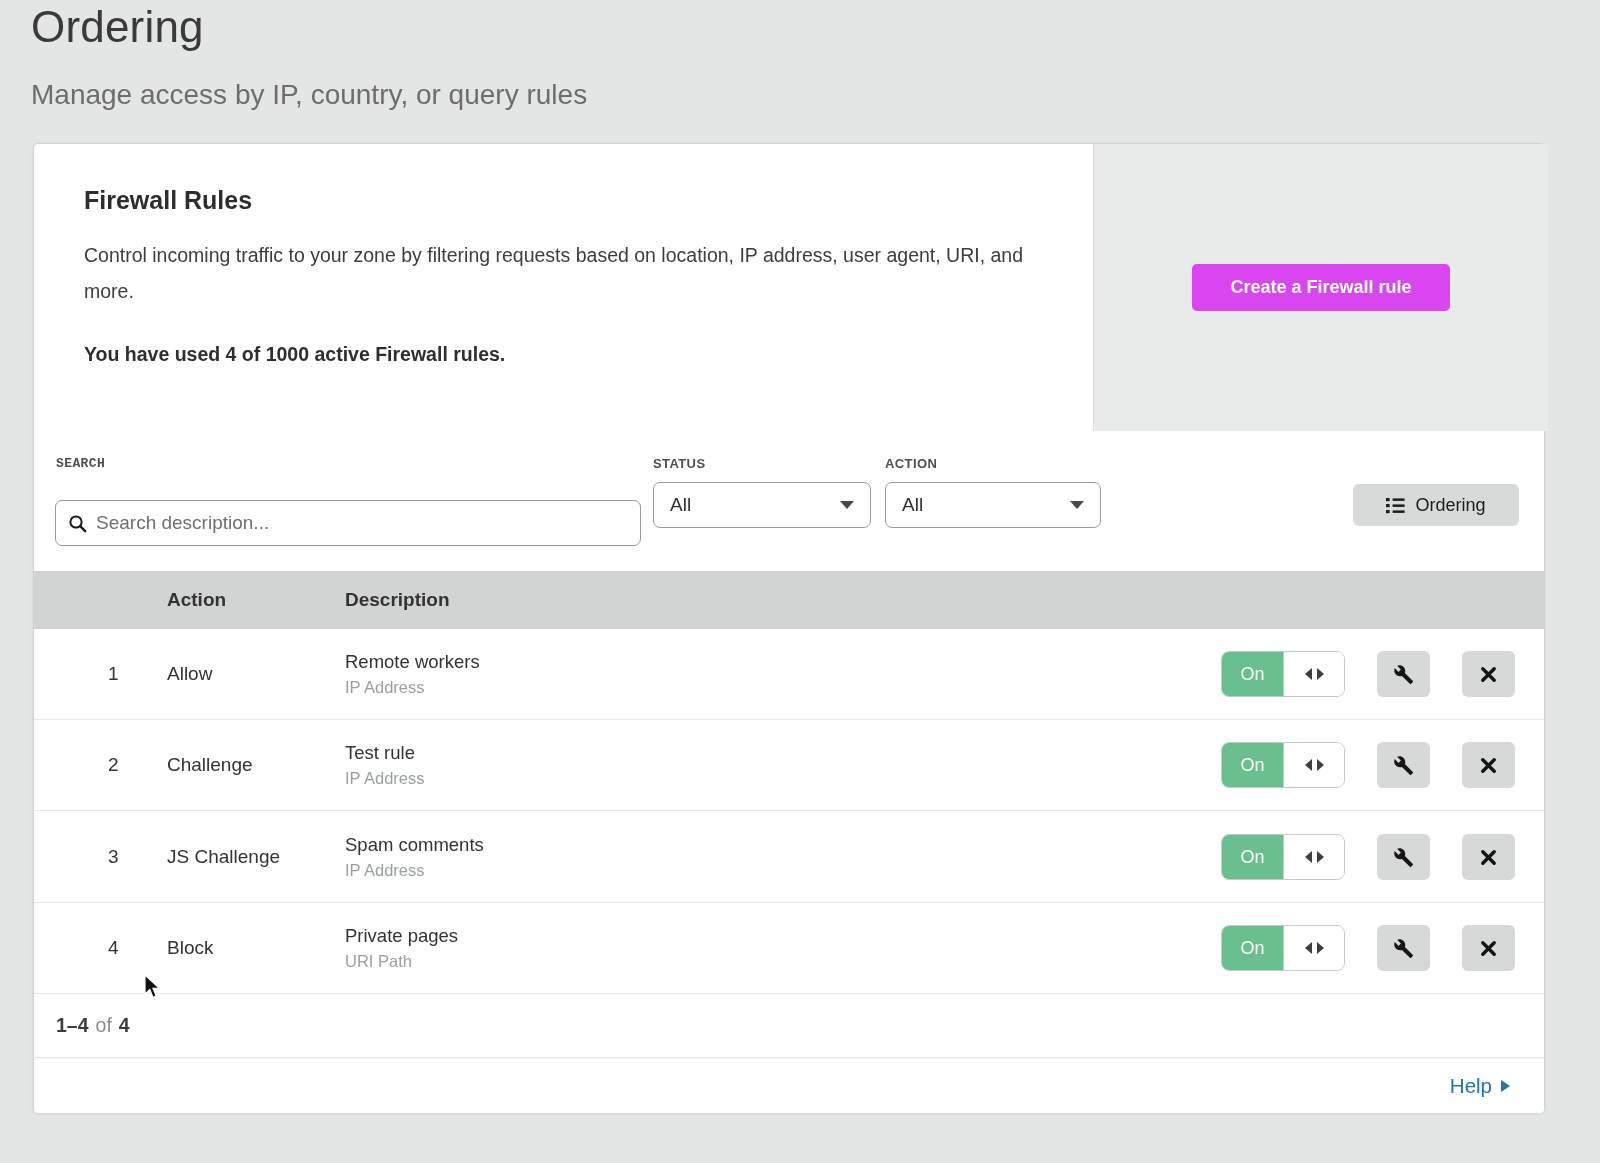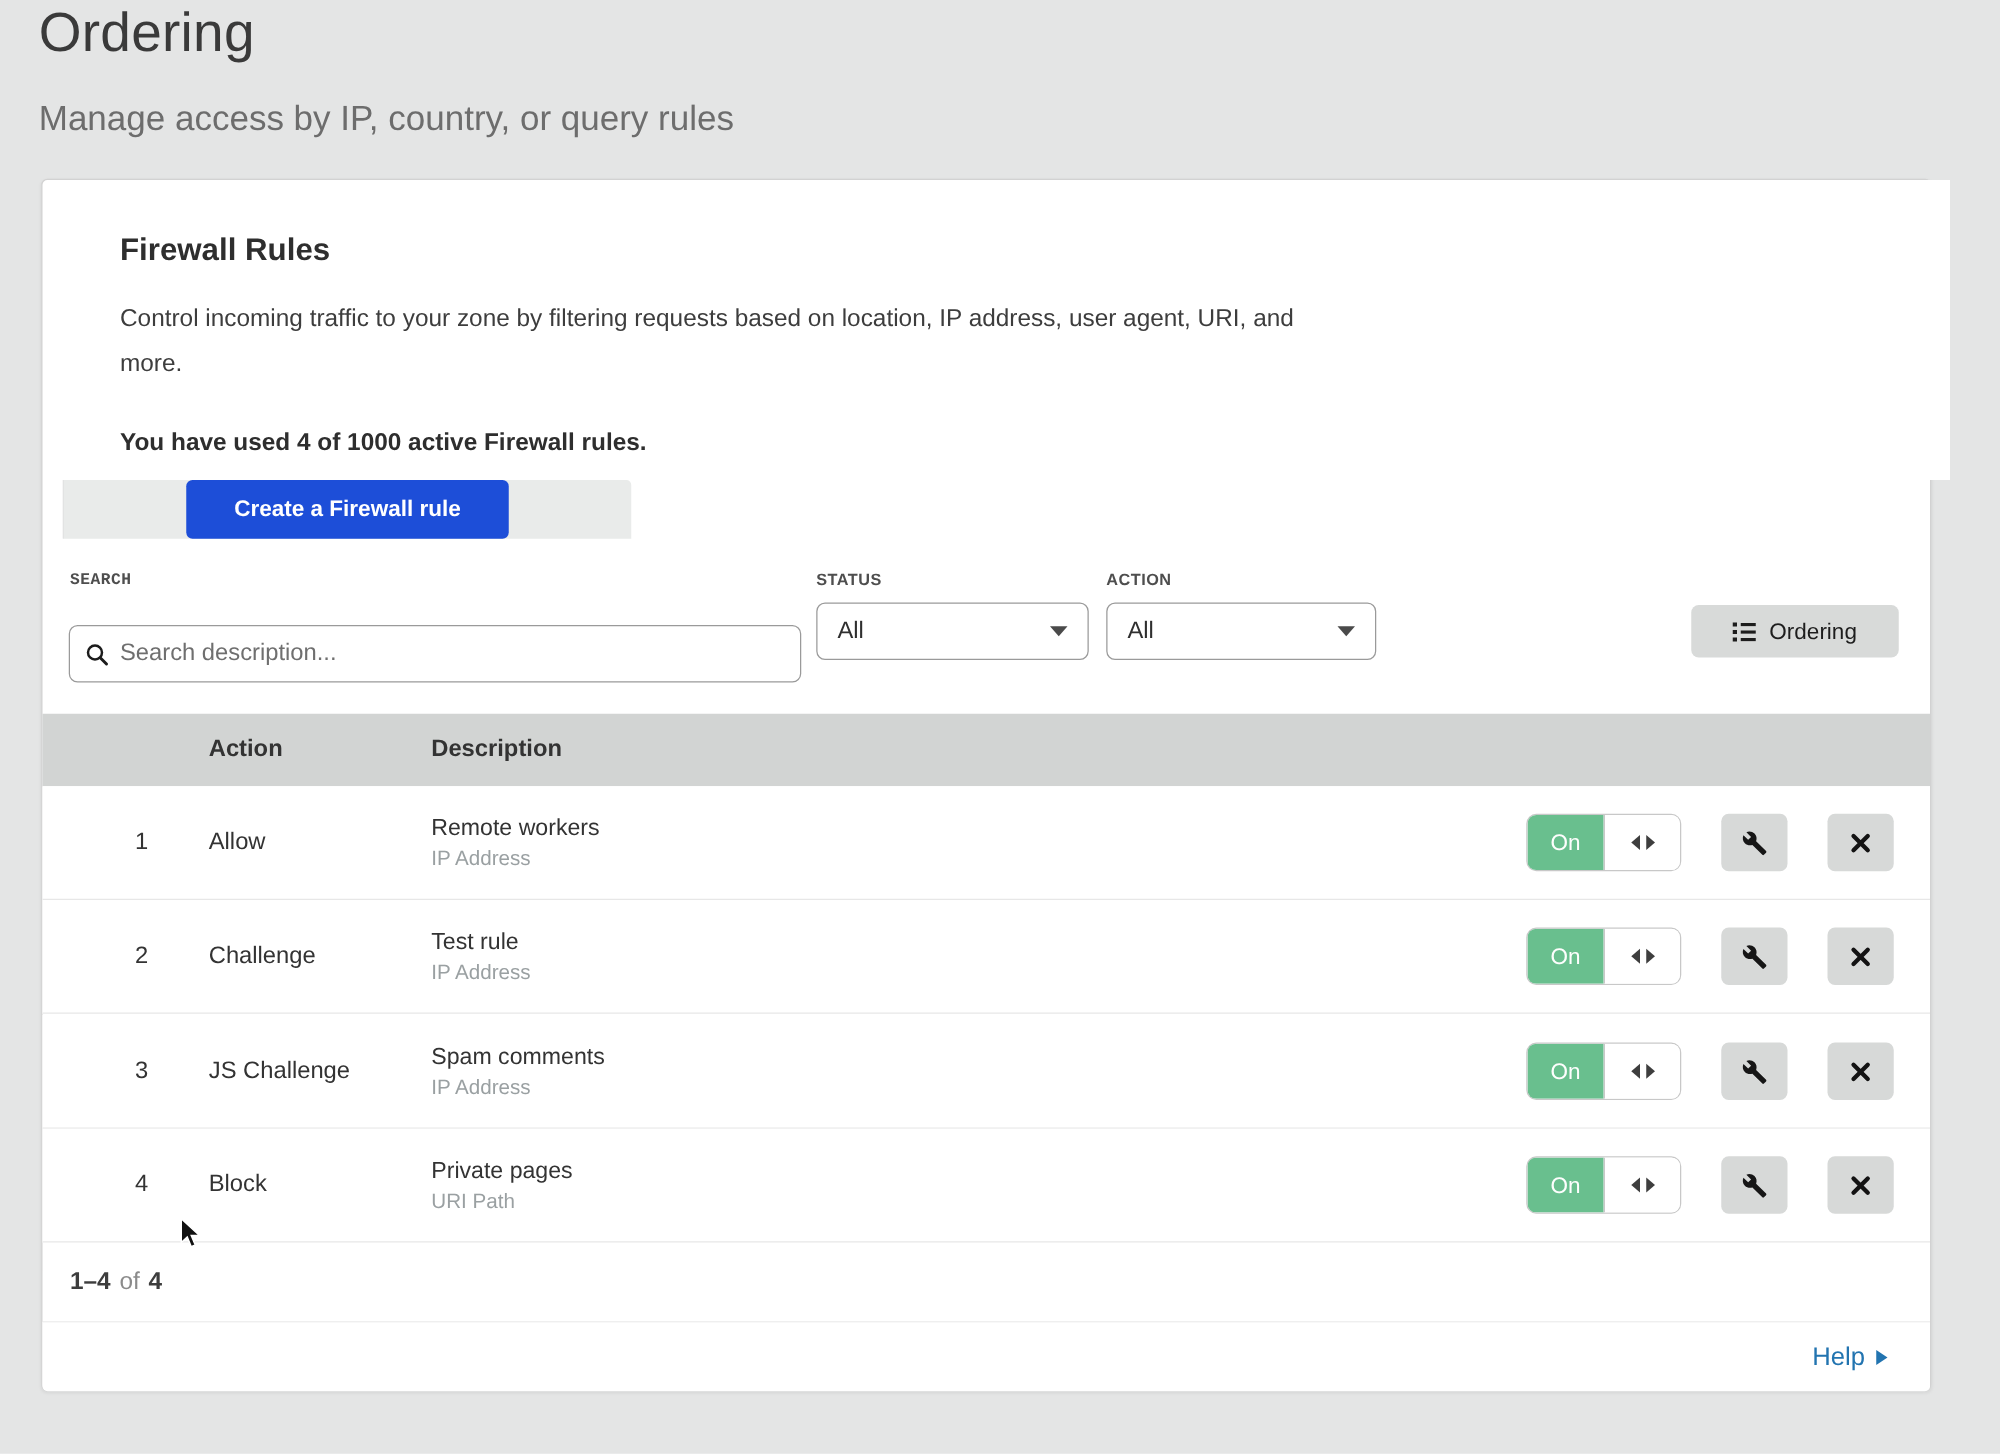--- a/index.html
+++ b/index.html
@@ -17,32 +17,32 @@
   .page-subtitle{
     position:absolute; left:31px; top:79px;
     font-size:28px; font-weight:400; color:#6d6d6d;
   }
   .card{
     position:absolute; left:33px; top:143px; width:1512px; height:970px;
     background:#fff; border:1px solid #d2d2d2; border-radius:5px;
     box-shadow:0 1px 3px rgba(0,0,0,.07);
   }
   
-  .hero{ position:absolute; left:16px; top:0; width:100%; height:287px; display:flex;flex-direction:column; }
+  .hero{ position:absolute; left:4px; top:0; width:100%; height:287px; display:flex; }
   .hero-left{ flex:1; padding:42px 40px 0 46px; border-radius:4px 0 0 0; background:#fff; }
   .hero-left h2{ font-size:25px; font-weight:700; color:#2e2e2e; }
   .hero-desc{ margin-top:22px; font-size:19.5px; line-height:36px; color:#3d3d3d; max-width:950px; }
   .hero-usage{ margin-top:34px; font-size:19.5px; font-weight:700; color:#2e2e2e; }
   .hero-right{
     width:455px; background:#e9ebea; border-left:1px solid #dcdcdc;
     border-radius:0 4px 0 0;
     display:flex; align-items:center; justify-content:center;
   }
   .btn-primary{
-    background:#1d4ed8; color:#fff; border:none; border-radius:5px;
+    background:#d946ef; color:#fff; border:none; border-radius:5px;
     font-family:inherit; font-size:18px; font-weight:600;
     padding:13px 38px; cursor:pointer;
   }
   
   .filter-label{
     position:absolute; font-size:13px; font-weight:700; color:#4e4e4e; letter-spacing:.4px;
   }
   .search-box{
     position:absolute; left:21px; top:338px; width:586px; height:46px;
     border:1px solid #9a9a9a; border-radius:7px; background:#fff;

